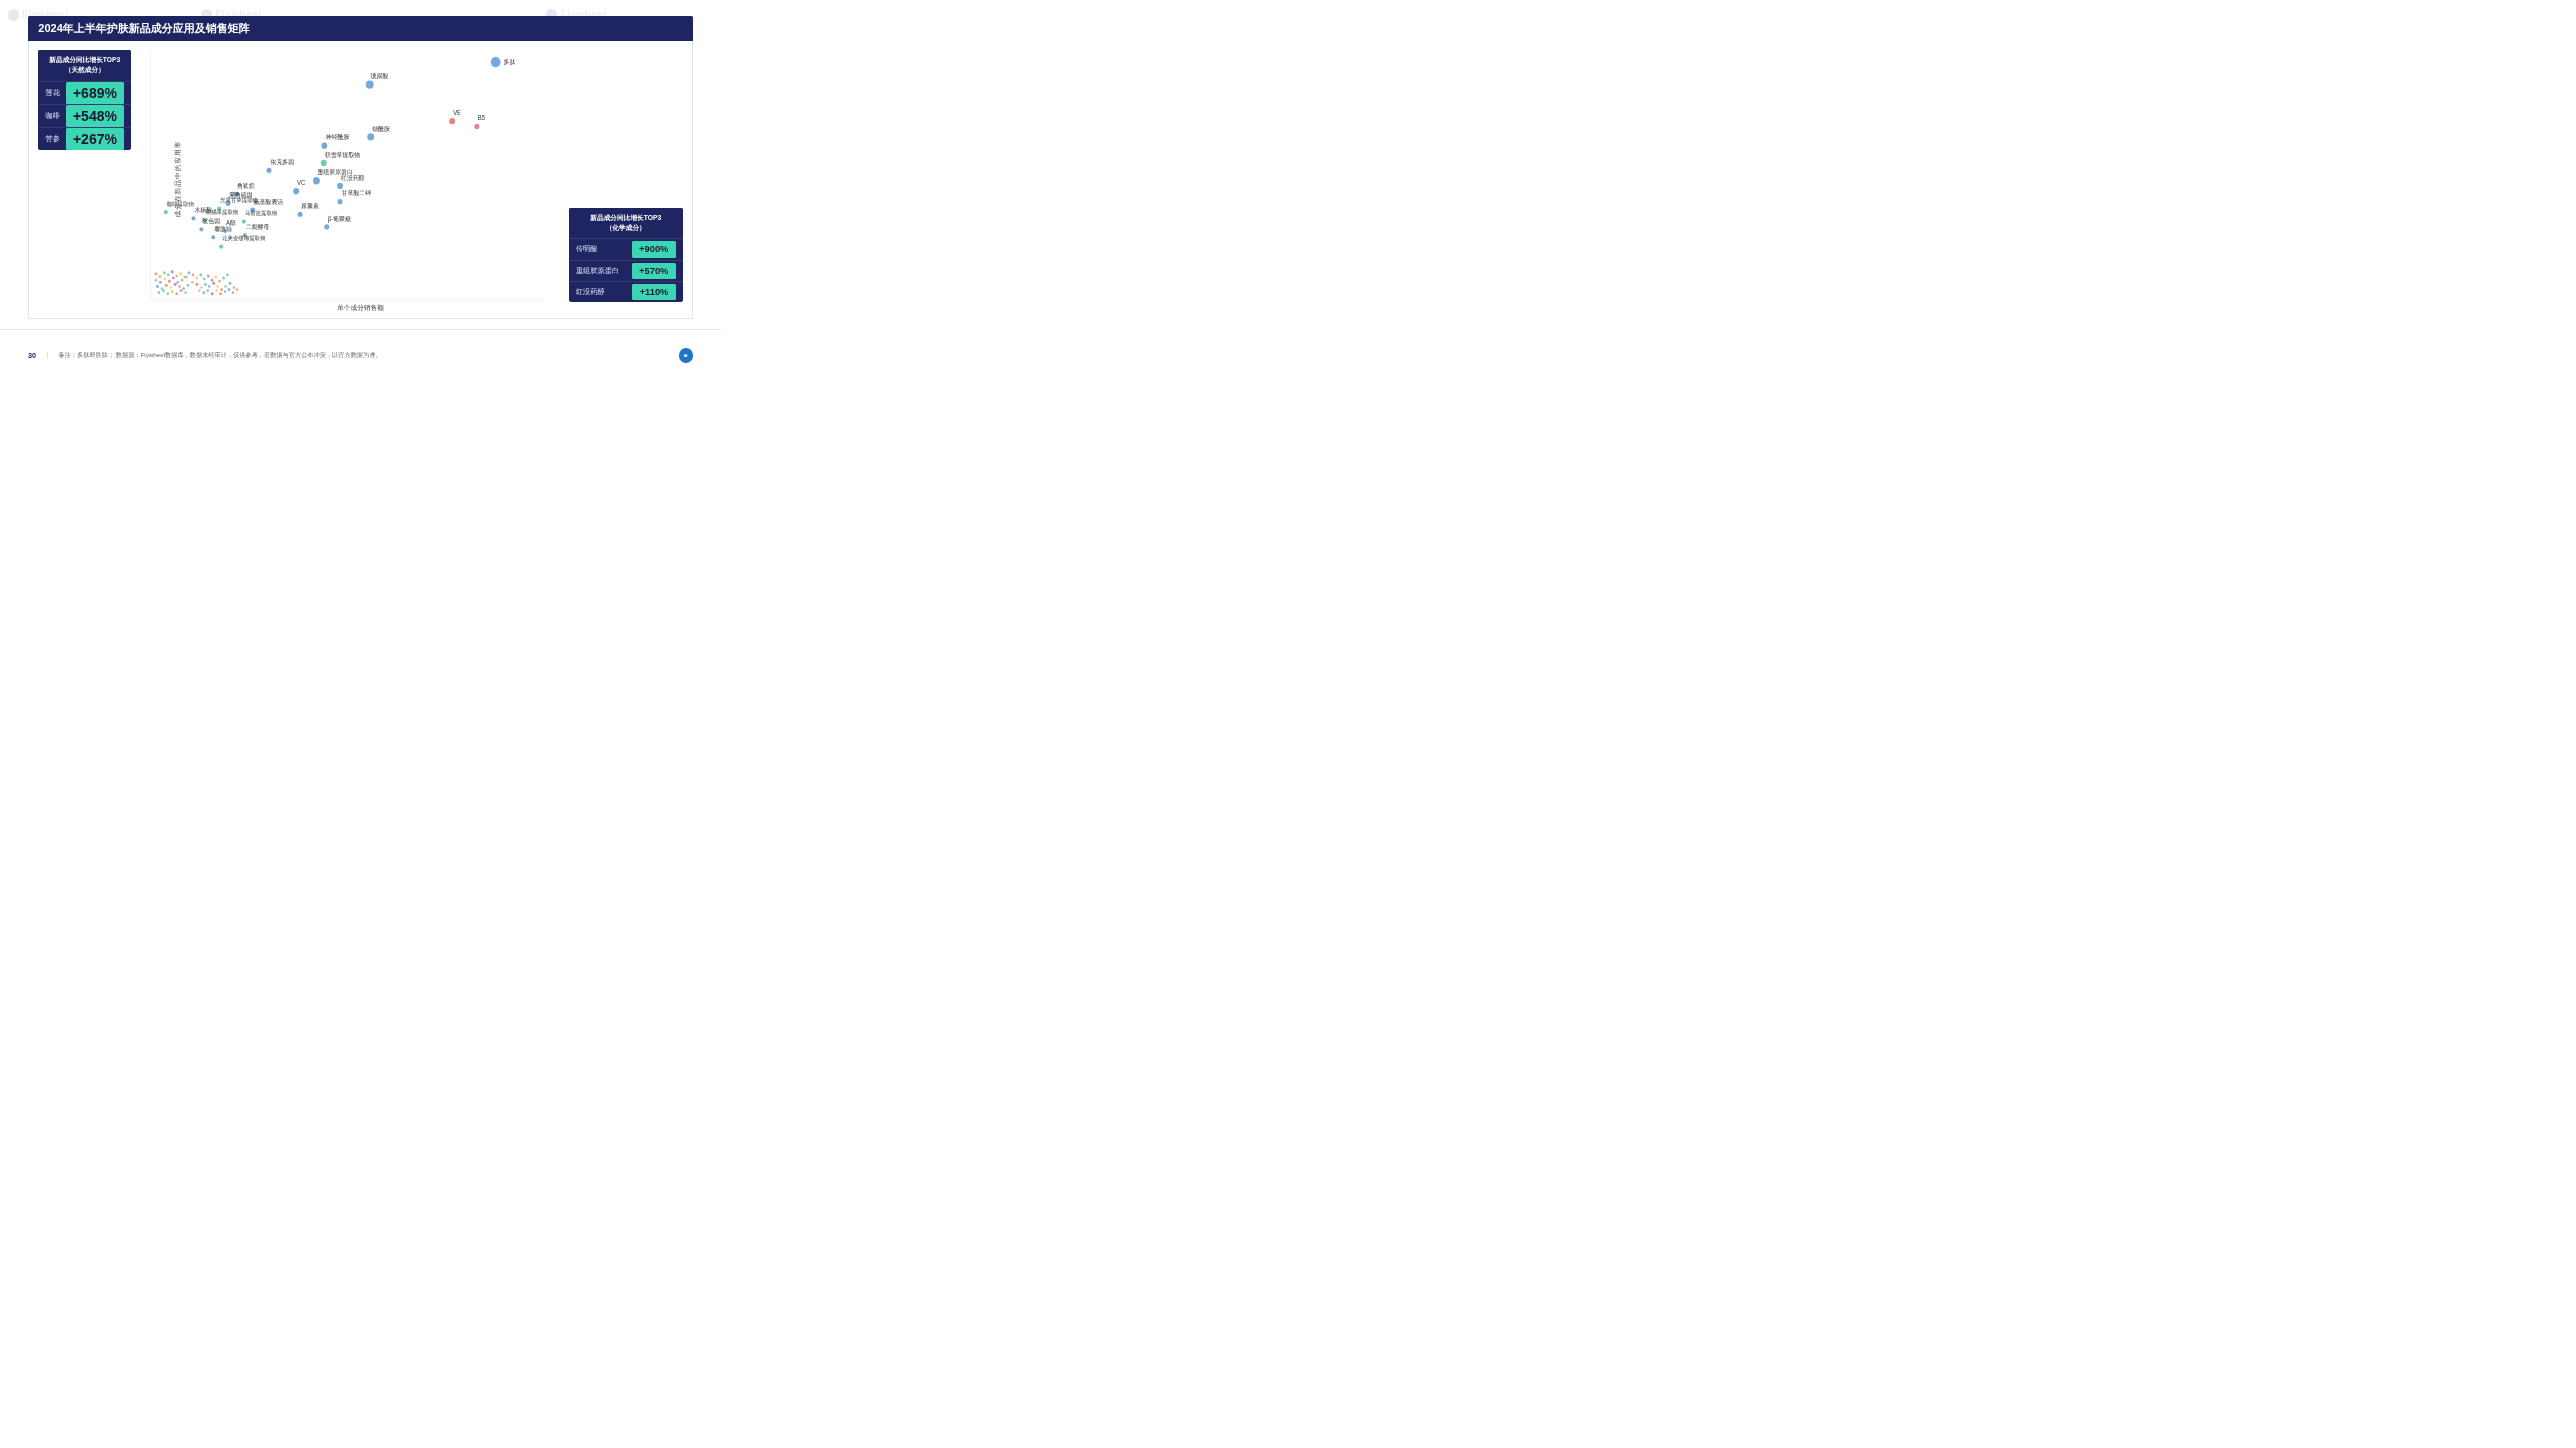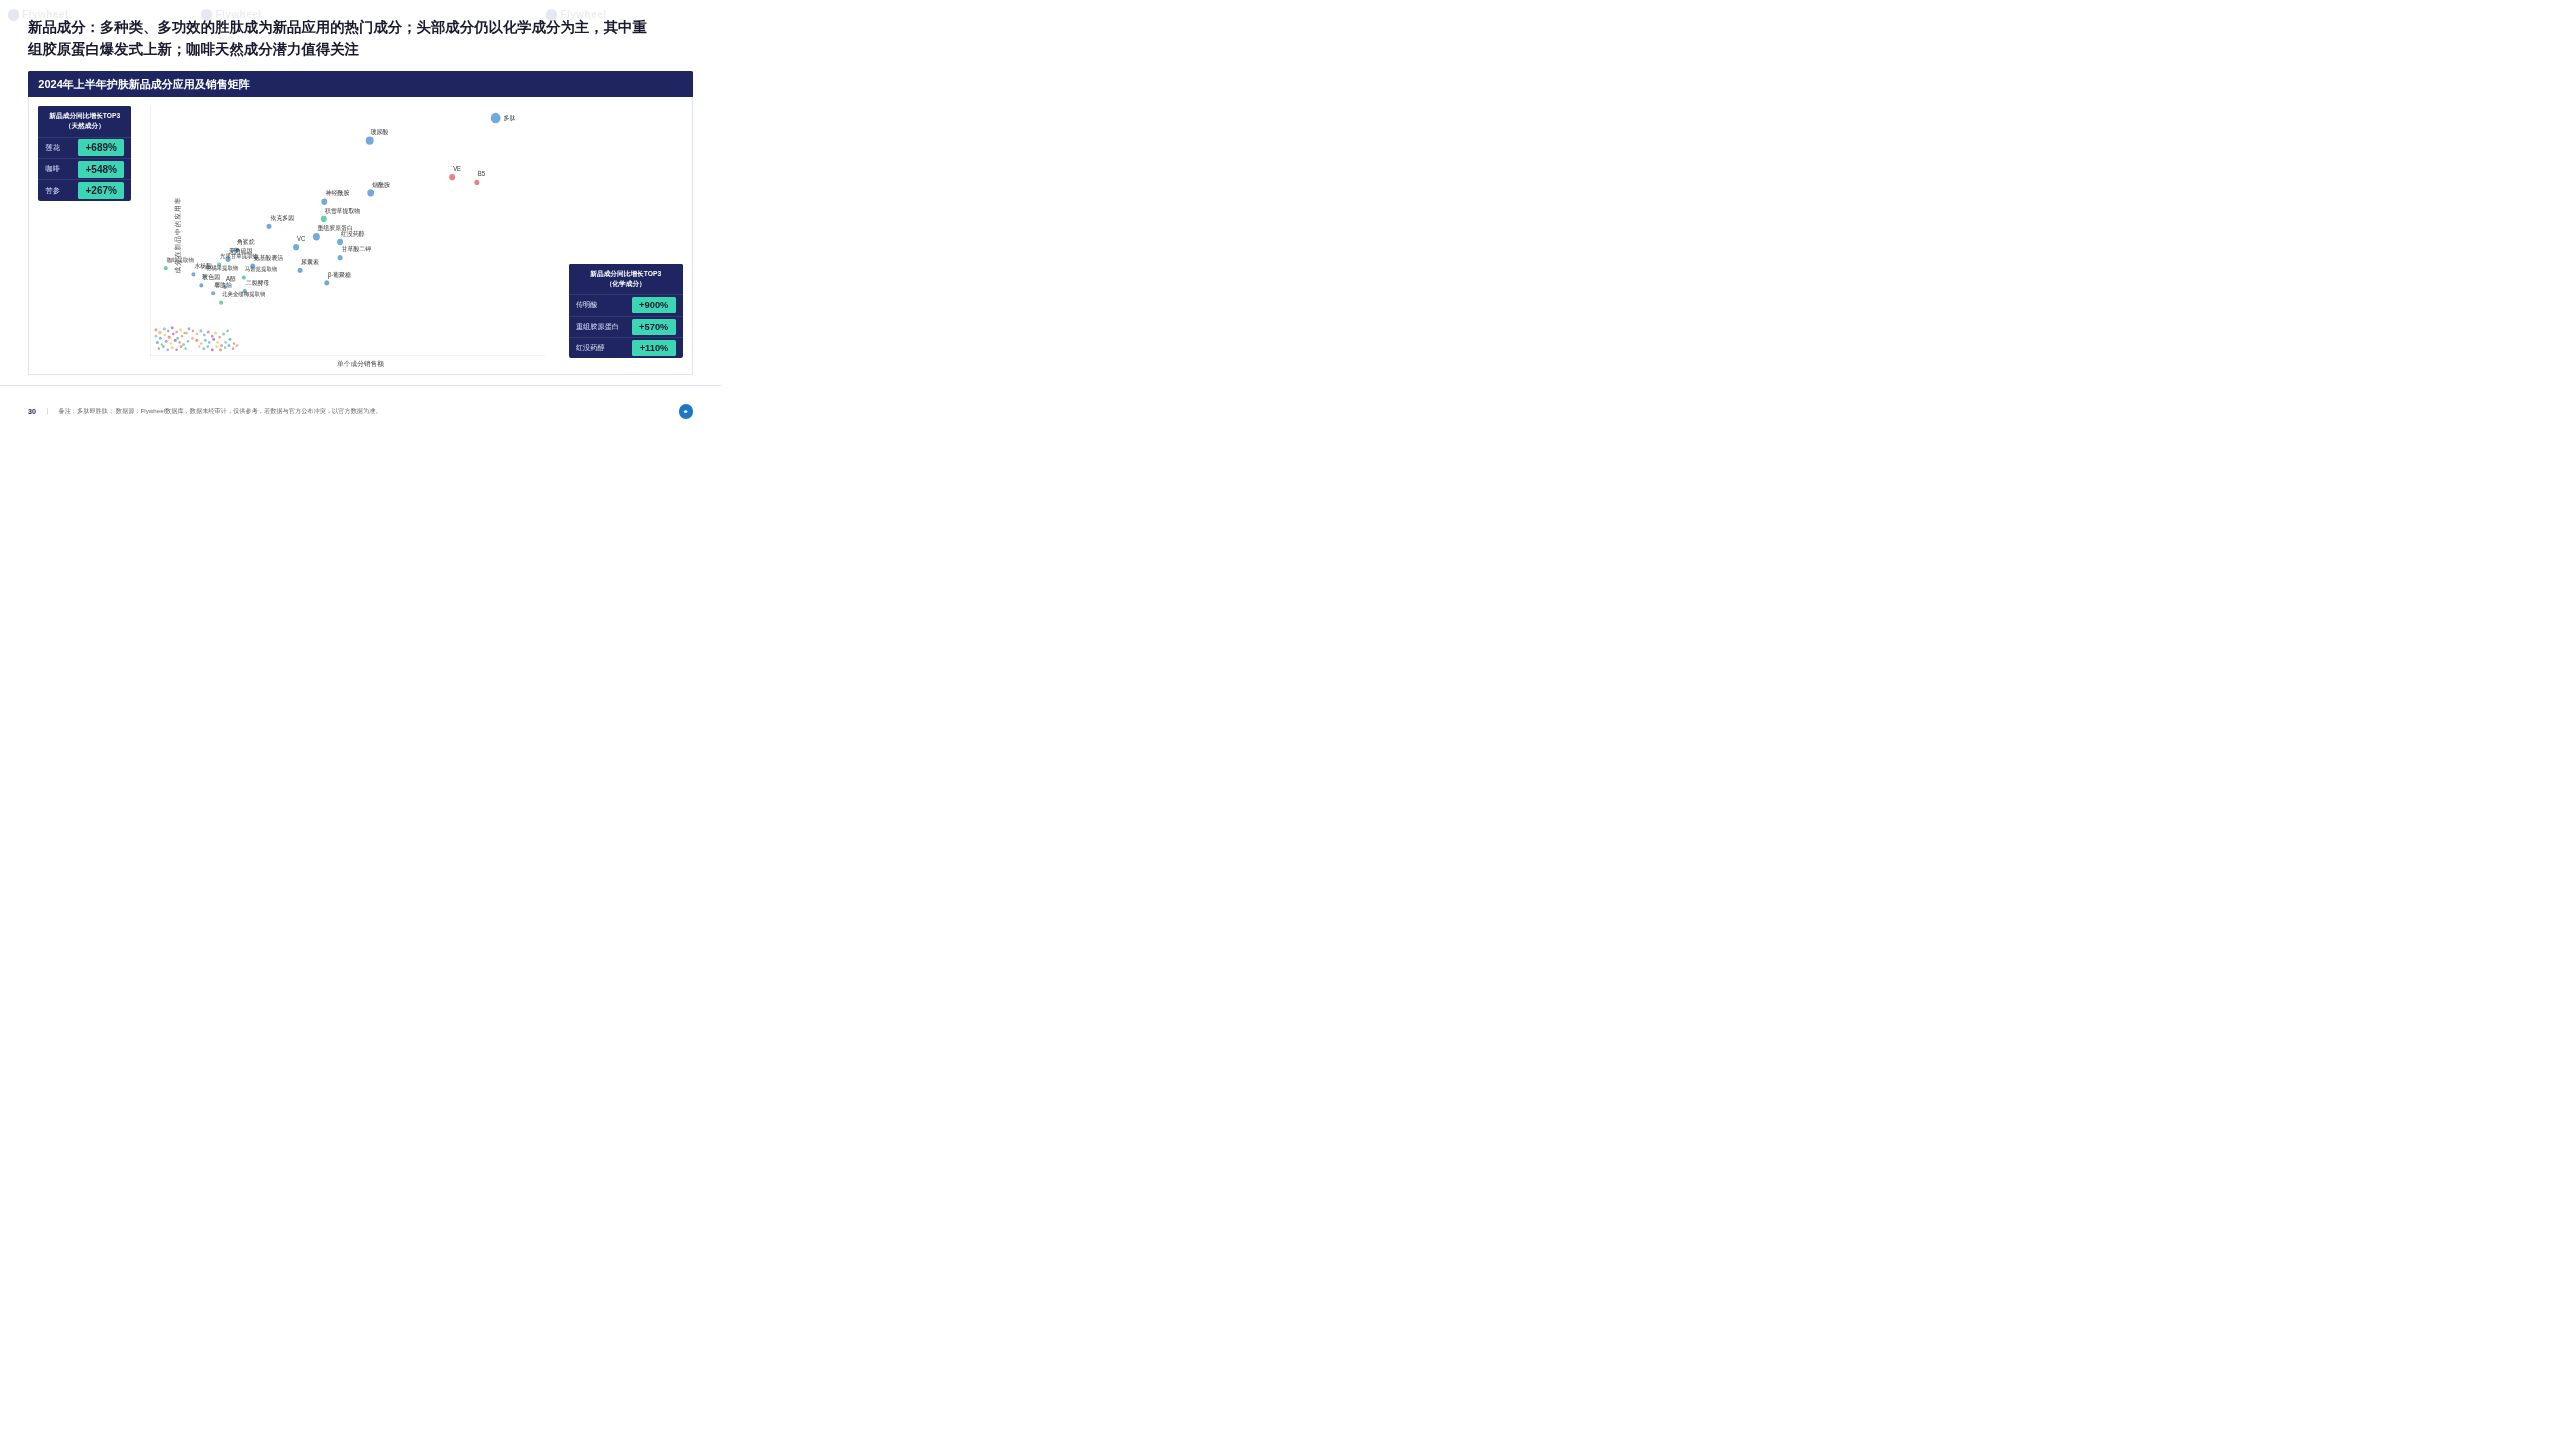--- a/index.html
+++ b/index.html
@@ -95,21 +95,21 @@
       justify-content: space-between;
       padding: 0 7.2px;
       border-top: 0.5px solid rgba(255,255,255,0.1);
     }
     .legend-left-row-label {
       font-size: 7.2px;
       padding: 5.2px 0;
       color: #e0e4ff;
     }
     .legend-left-row-value {
-      font-size: 10px;
+      font-size: 14px;
       font-weight: 700;
       color: #00d4aa;
       background: #3dd6b5;
       color: #1a1a2e;
       padding: 3.1px 7.2px;
       border-radius: 1.5px;
       font-weight: 800;
     }
 
     
@@ -229,21 +229,20 @@
 </div>
 <div class="watermark" style="top:278px;left:201px;">
   <span class="watermark-icon"></span>Flywheel
 </div>
 <div class="watermark" style="top:278px;left:515px;">
   <span class="watermark-icon"></span>Flywheel
 </div>
 
 <div class="page-content">
 
-  <h1 class="main-title">新品成分：多种类、多功效的胜肽成为新品应用的热门成分；头部成分仍以化学成分为主，其中重组胶原蛋白爆发式上新；咖啡天然成分潜力值得关注</h1>
 
   <div class="section-header">2024年上半年护肤新品成分应用及销售矩阵</div>
 
   <div class="chart-container">
 
     <div class="legend-left">
       <div class="legend-left-header">
         新品成分同比增长TOP3<br>（天然成分）
       </div>
       <div class="legend-left-row">

